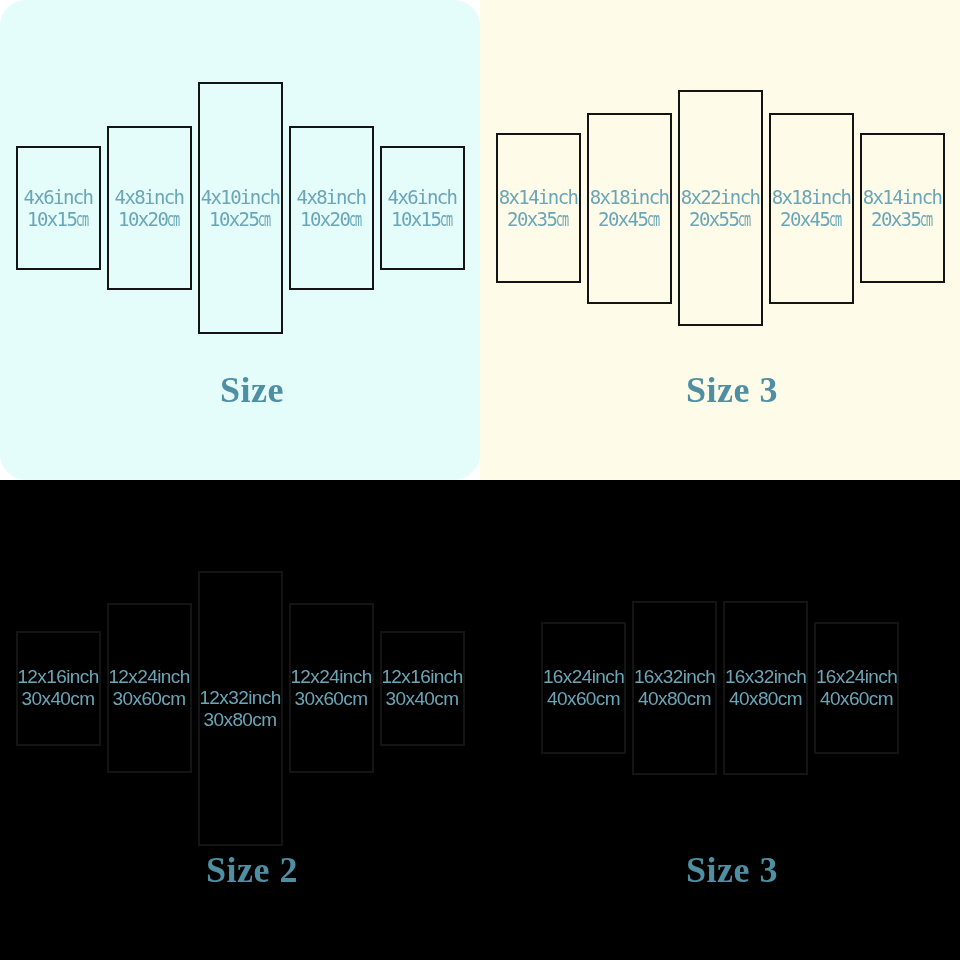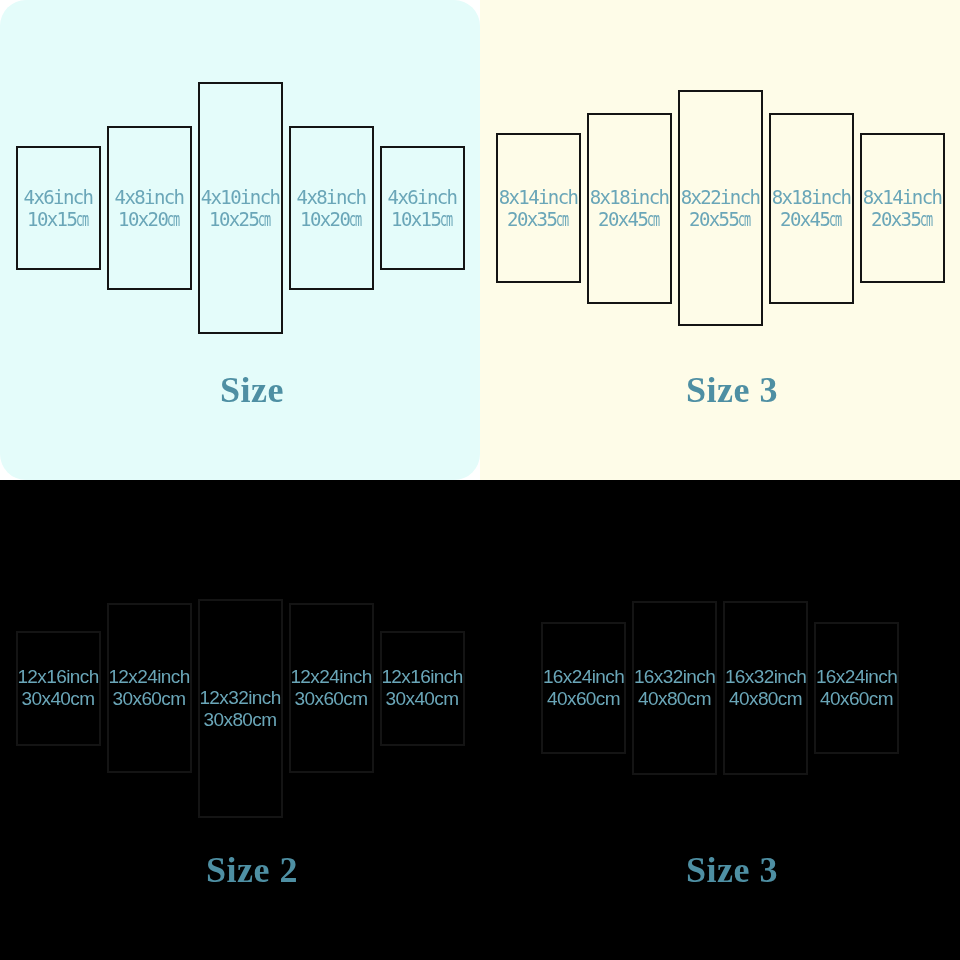--- a/index.html
+++ b/index.html
@@ -134,21 +134,21 @@
   <section class="quadrant q-sans" style="background: #000000;">
     <div class="panels">
         <div class="panel" style="height: 115px;">
           <div class="panel-label">12x16inch</div>
           <div class="panel-label">30x40cm</div>
         </div>
         <div class="panel" style="height: 170px;">
           <div class="panel-label">12x24inch</div>
           <div class="panel-label">30x60cm</div>
         </div>
-        <div class="panel" style="height: 219px; margin-top: 41px;">
+        <div class="panel" style="height: 275px; margin-top: 41px;">
           <div class="panel-label">12x32inch</div>
           <div class="panel-label">30x80cm</div>
         </div>
         <div class="panel" style="height: 170px;">
           <div class="panel-label">12x24inch</div>
           <div class="panel-label">30x60cm</div>
         </div>
         <div class="panel" style="height: 115px;">
           <div class="panel-label">12x16inch</div>
           <div class="panel-label">30x40cm</div>

